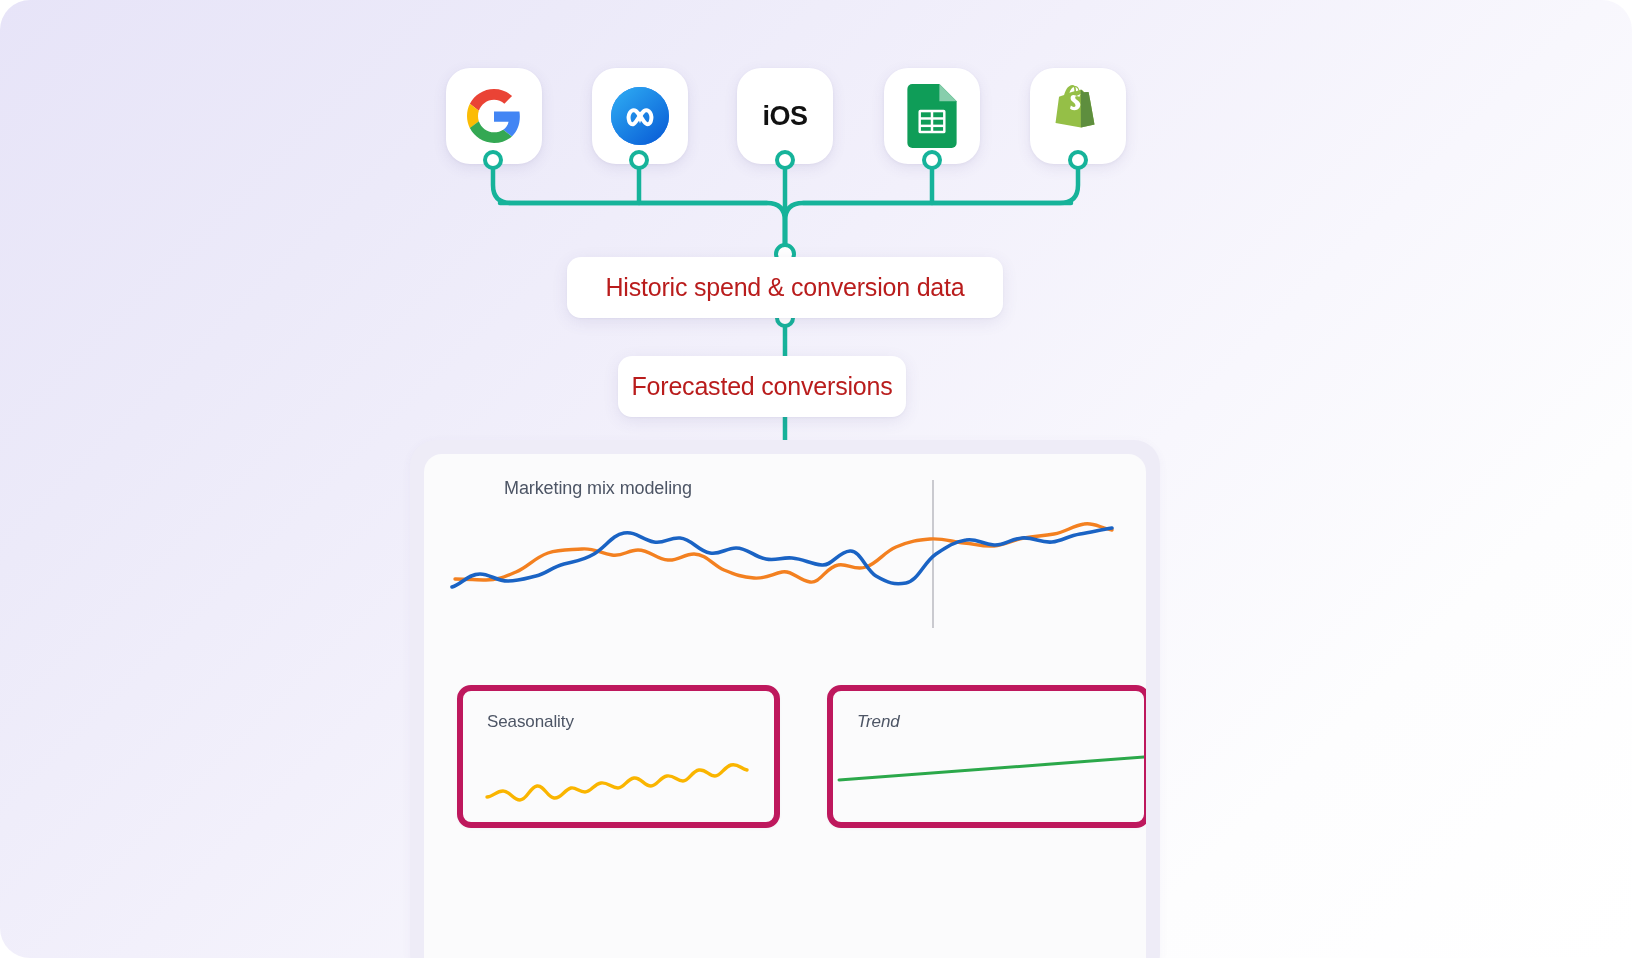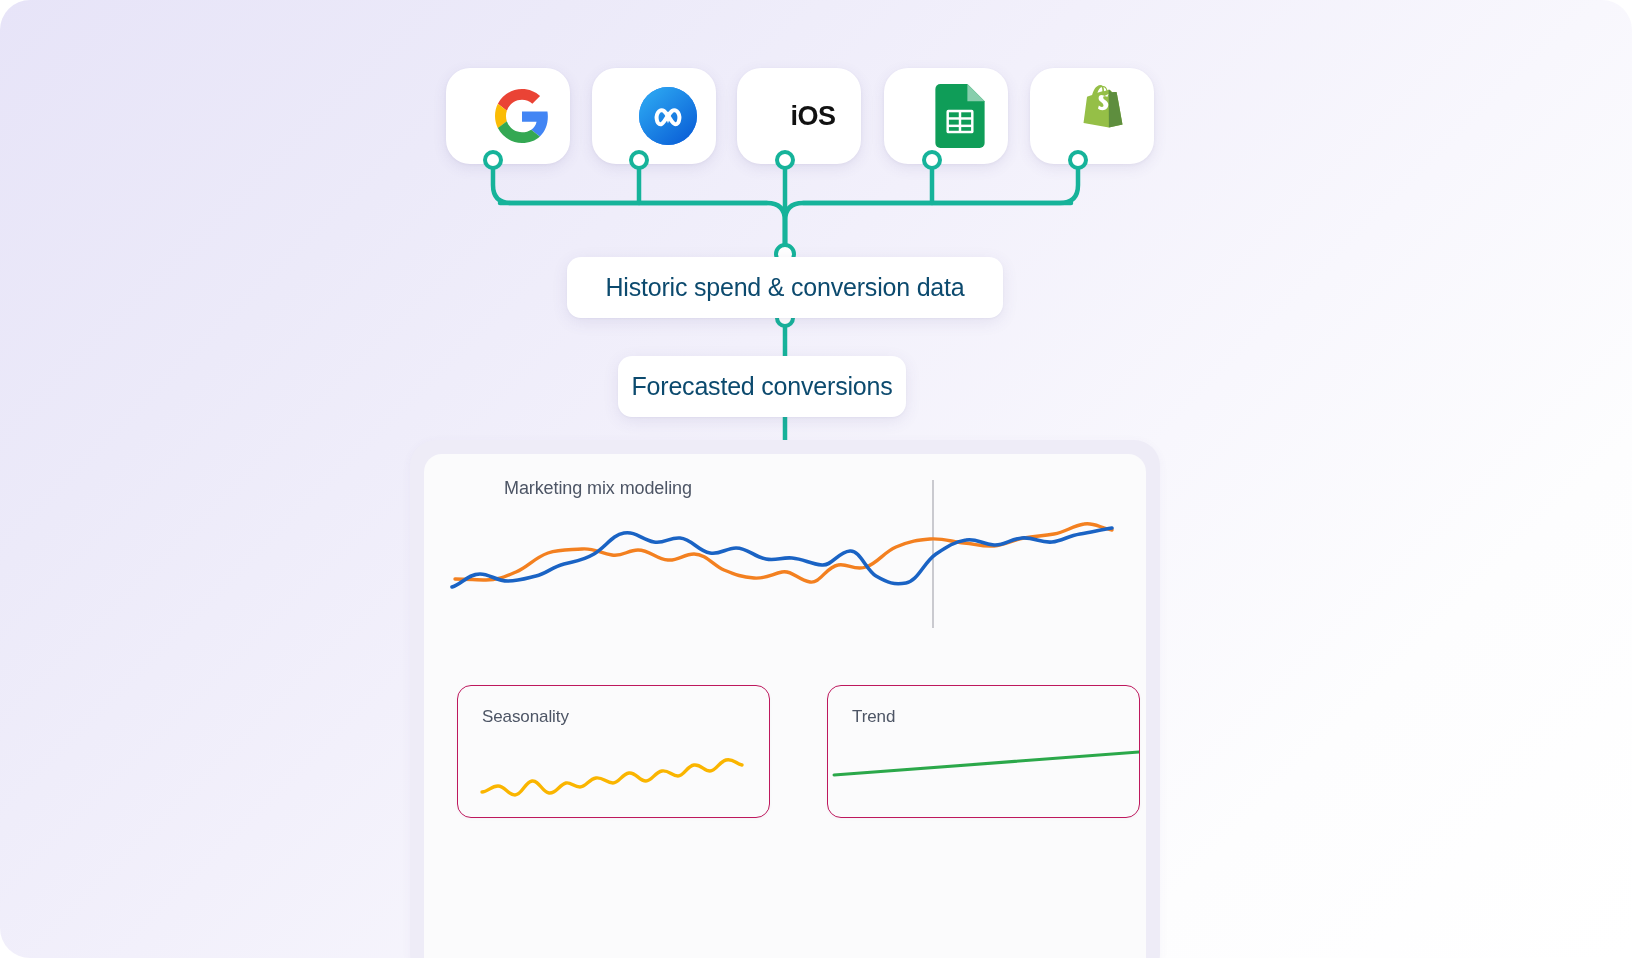--- a/index.html
+++ b/index.html
@@ -27,21 +27,20 @@
   .src-card {
     position: absolute;
     width: 96px;
     height: 96px;
     background: #ffffff;
     border-radius: 24px;
     box-shadow: 0 4px 14px rgba(80, 70, 140, 0.10), 0 1px 3px rgba(80,70,140,0.06);
     display: flex;
     align-items: center;
     justify-content: center;
-    padding-left: 28px;
   }
   .src-card svg { display: block; }
   .ios-text {
     font-family: "Liberation Sans", sans-serif;
     font-size: 27px;
     font-weight: 700;
     color: #111111;
     letter-spacing: -0.5px;
   }
 
@@ -56,21 +55,21 @@
 
   
   .pill {
     position: absolute;
     background: #ffffff;
     border-radius: 14px;
     box-shadow: 0 4px 16px rgba(80, 70, 140, 0.10), 0 1px 2px rgba(80,70,140,0.05);
     display: flex;
     align-items: center;
     justify-content: center;
-    color: #0c4a6e;
+    color: #b91c1c;
     font-size: 25px;
     letter-spacing: -0.2px;
     white-space: nowrap;
   }
   #pill-historic {
     left: 567px; top: 257px;
     width: 436px; height: 61px;
   }
   #pill-forecast {
     left: 618px; top: 356px;
@@ -105,27 +104,27 @@
     top: 24px;
     font-size: 18px;
     color: #4d5565;
     letter-spacing: -0.1px;
     margin-left: 35px;
   }
 
   .subcard {
     position: absolute;
     background: #fbfbfc;
-    border: 1px solid #be185d;
+    border: 6px solid #be185d;
     border-radius: 14px;
     overflow: hidden;
     box-shadow: 0 1px 3px rgba(90,80,150,0.04);
   }
   #card-seasonality { left: 33px; top: 231px; width: 311px; height: 131px; }
-  #card-trend       { left: 403px; top: 231px; width: 311px; height: 131px; }
+  #card-trend       { left: 403px; top: 231px; width: 311px; height: 131px; font-style: italic; }
 
   .subcard-title {
     position: absolute;
     left: 24px;
     top: 21px;
     font-size: 17px;
     color: #4d5565;
     letter-spacing: -0.1px;
   }
   .mini-chart {

